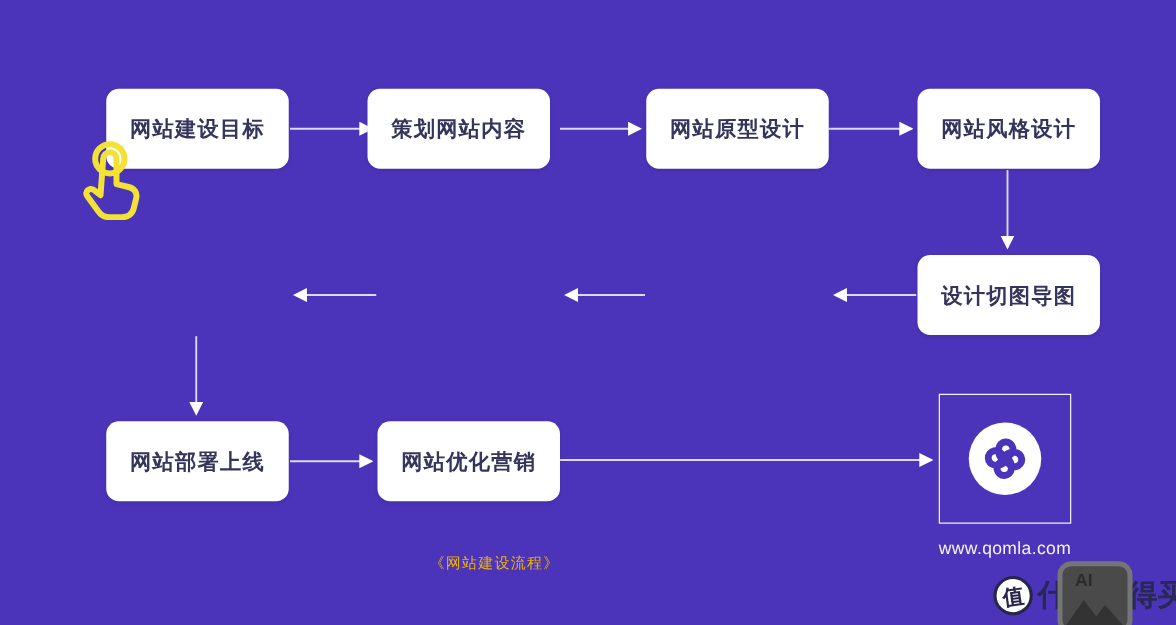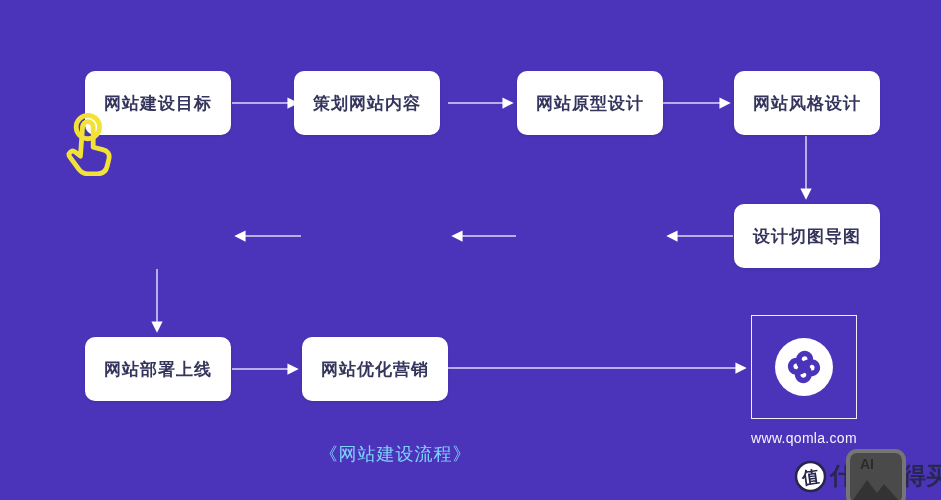--- a/index.html
+++ b/index.html
@@ -52,22 +52,22 @@
     text-align:center;
     color:rgba(255,255,255,0.95);
     font-size:14px;
     letter-spacing:0.3px;
     z-index:2;
   }
   .caption{
     position:absolute;
     left:0;top:442px;width:791px;
     text-align:center;
-    color:#7dd3fc;
-    font-size:18px;
+    color:#eab308;
+    font-size:12px;
     letter-spacing:1px;
     z-index:2;
   }
   .hand-icon{
     position:absolute;
     left:62px;top:110px;
     z-index:3;
   }
   .watermark{
     position:absolute;

